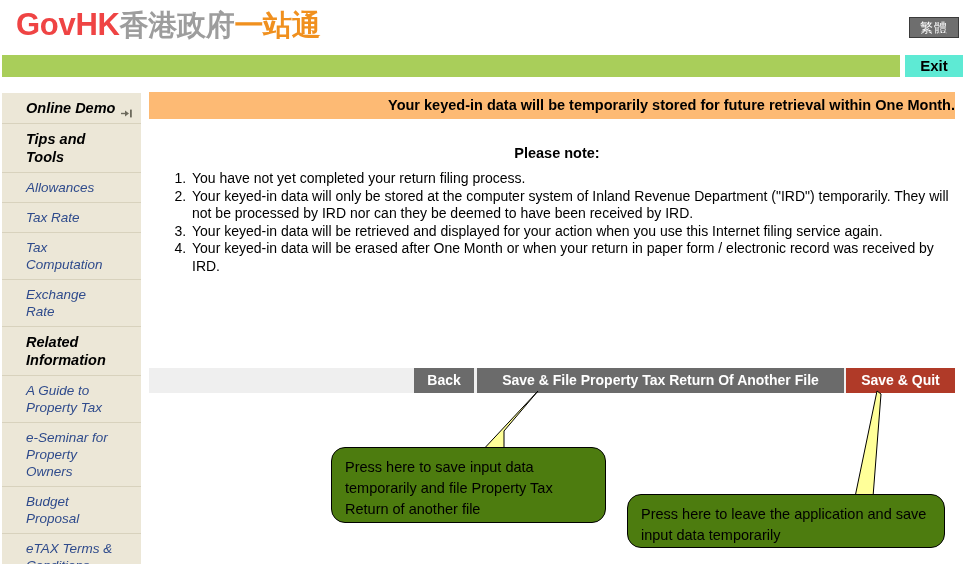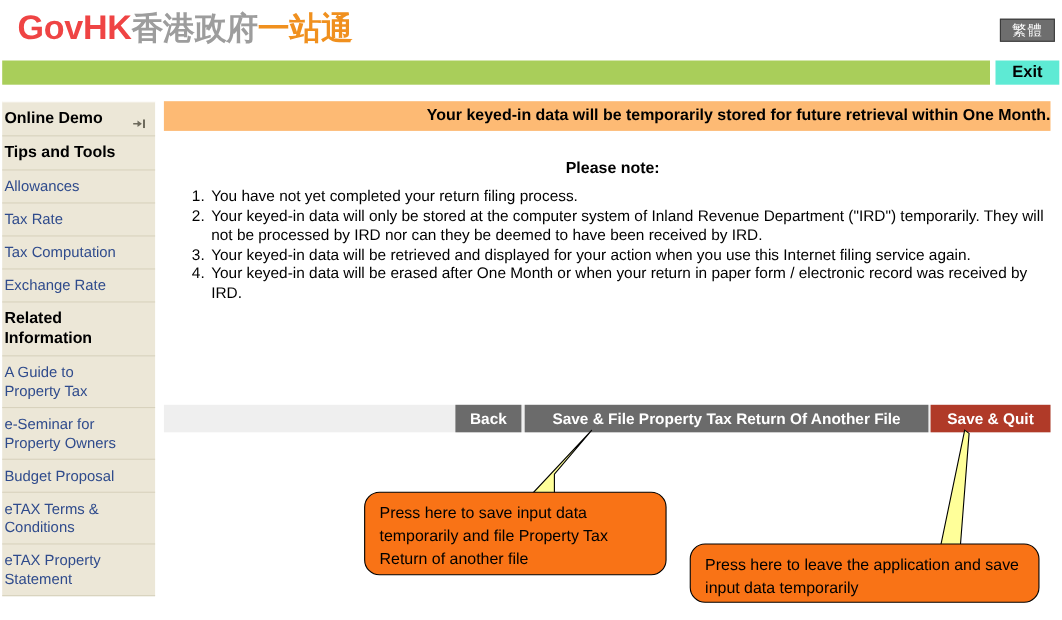--- a/index.html
+++ b/index.html
@@ -73,26 +73,27 @@
   
   #sidebar {
     position: absolute;
     left: 2px; top: 92px;
     width: 139px;
     background: #ece7d7;
     border-top: 1px solid #ffffff;
   }
   .side-item {
     position: relative;
-    padding: 6px 24px 6px 2px;
+    padding: 6px 24px 6px 24px;
     border-bottom: 1px solid #d8d2bd;
     font-size: 13.5px;
     line-height: 17px;
     color: #2f4b8c;
     cursor: pointer;
+    font-style: italic;
   }
   .side-item.head {
     color: #000000;
     font-weight: bold;
     font-size: 14.5px;
     line-height: 18px;
   }
   .side-item .arrow-icon {
     position: absolute;
     right: 7px; top: 50%;
@@ -157,21 +158,21 @@
     cursor: pointer;
     white-space: nowrap;
   }
   #btn-back          { left: 265px; width: 60px;  background: #6b6b6b; }
   #btn-save-file     { left: 328px; width: 367px; background: #6b6b6b; }
   #btn-save-quit     { left: 697px; width: 109px; background: #b03a28; }
 
   
   .callout {
     position: absolute;
-    background: #f97316;
+    background: #4d7c0f;
     border: 1px solid #000000;
     border-radius: 14px;
     font-size: 14.5px;
     line-height: 21px;
     color: #000;
     padding: 9px 12px 9px 13px;
     z-index: 4;
   }
   #callout-left  { left: 331px; top: 447px; width: 275px; height: 76px; }
   #callout-right { left: 627px; top: 494px; width: 318px; height: 54px; }

